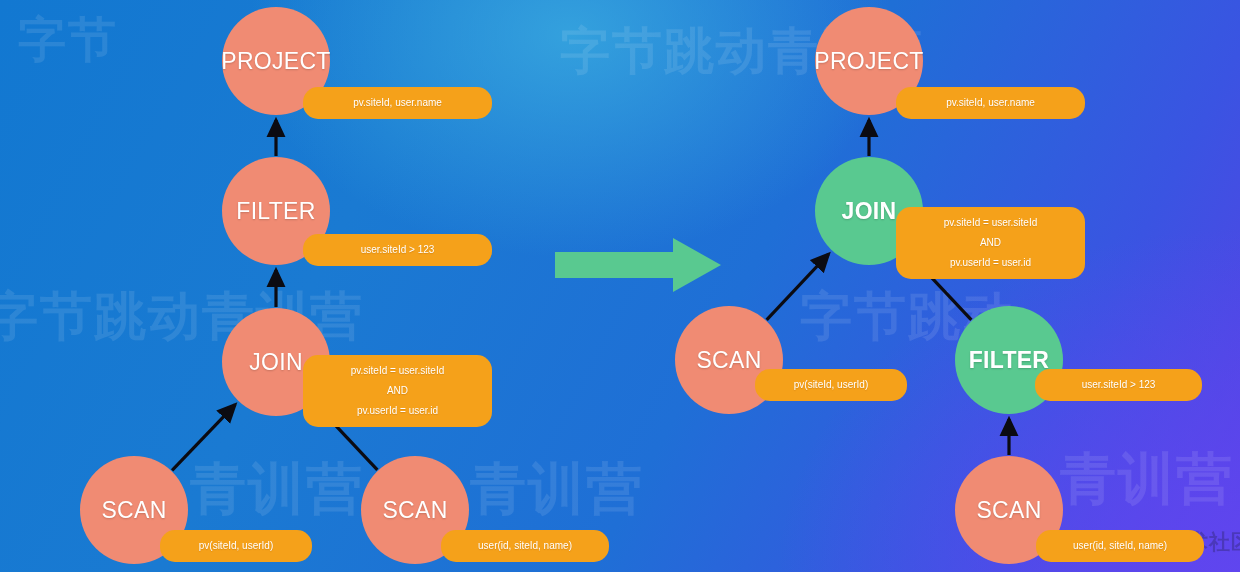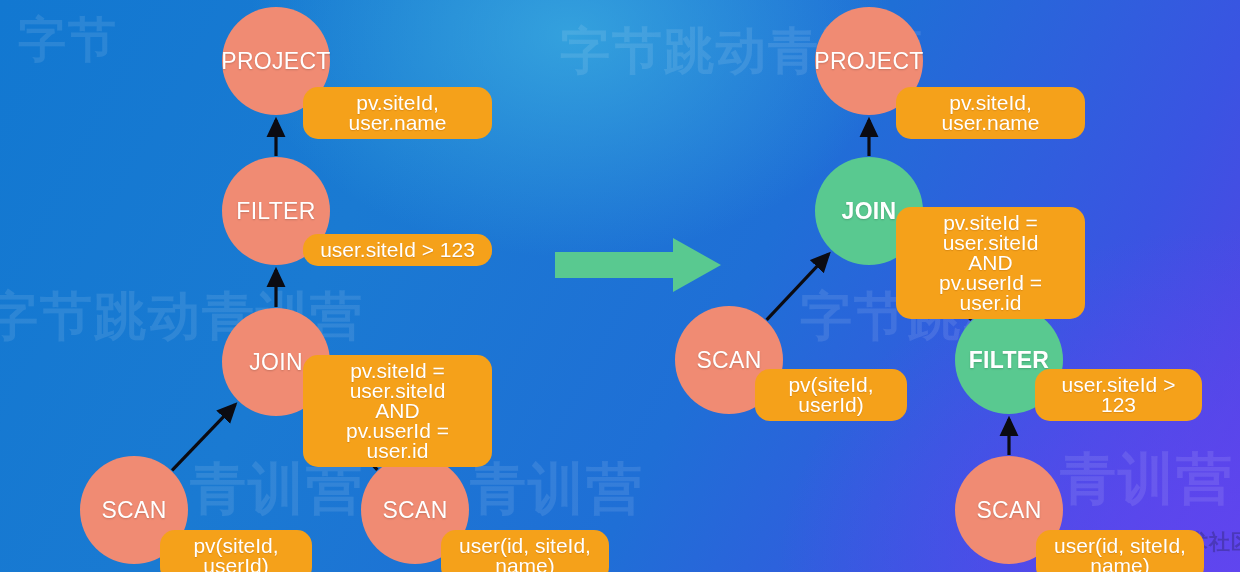--- a/index.html
+++ b/index.html
@@ -67,21 +67,21 @@
   }
   .node.salmon { background: #f08b73; }
   .node.green  { background: #59c990; font-weight: bold; }
 
   
   .chip {
     position: absolute;
     background: #f5a11a;
     color: #ffffff;
     border-radius: 15px;
-    font-size: 21px;
+    font-size: 10px;
     line-height: 20px;
     text-align: center;
     padding: 6px 13px;
     box-sizing: border-box;
     white-space: pre-line;
     text-shadow: 0 1px 1px rgba(140,70,0,0.25);
   }
 
   
   .big-arrow {

